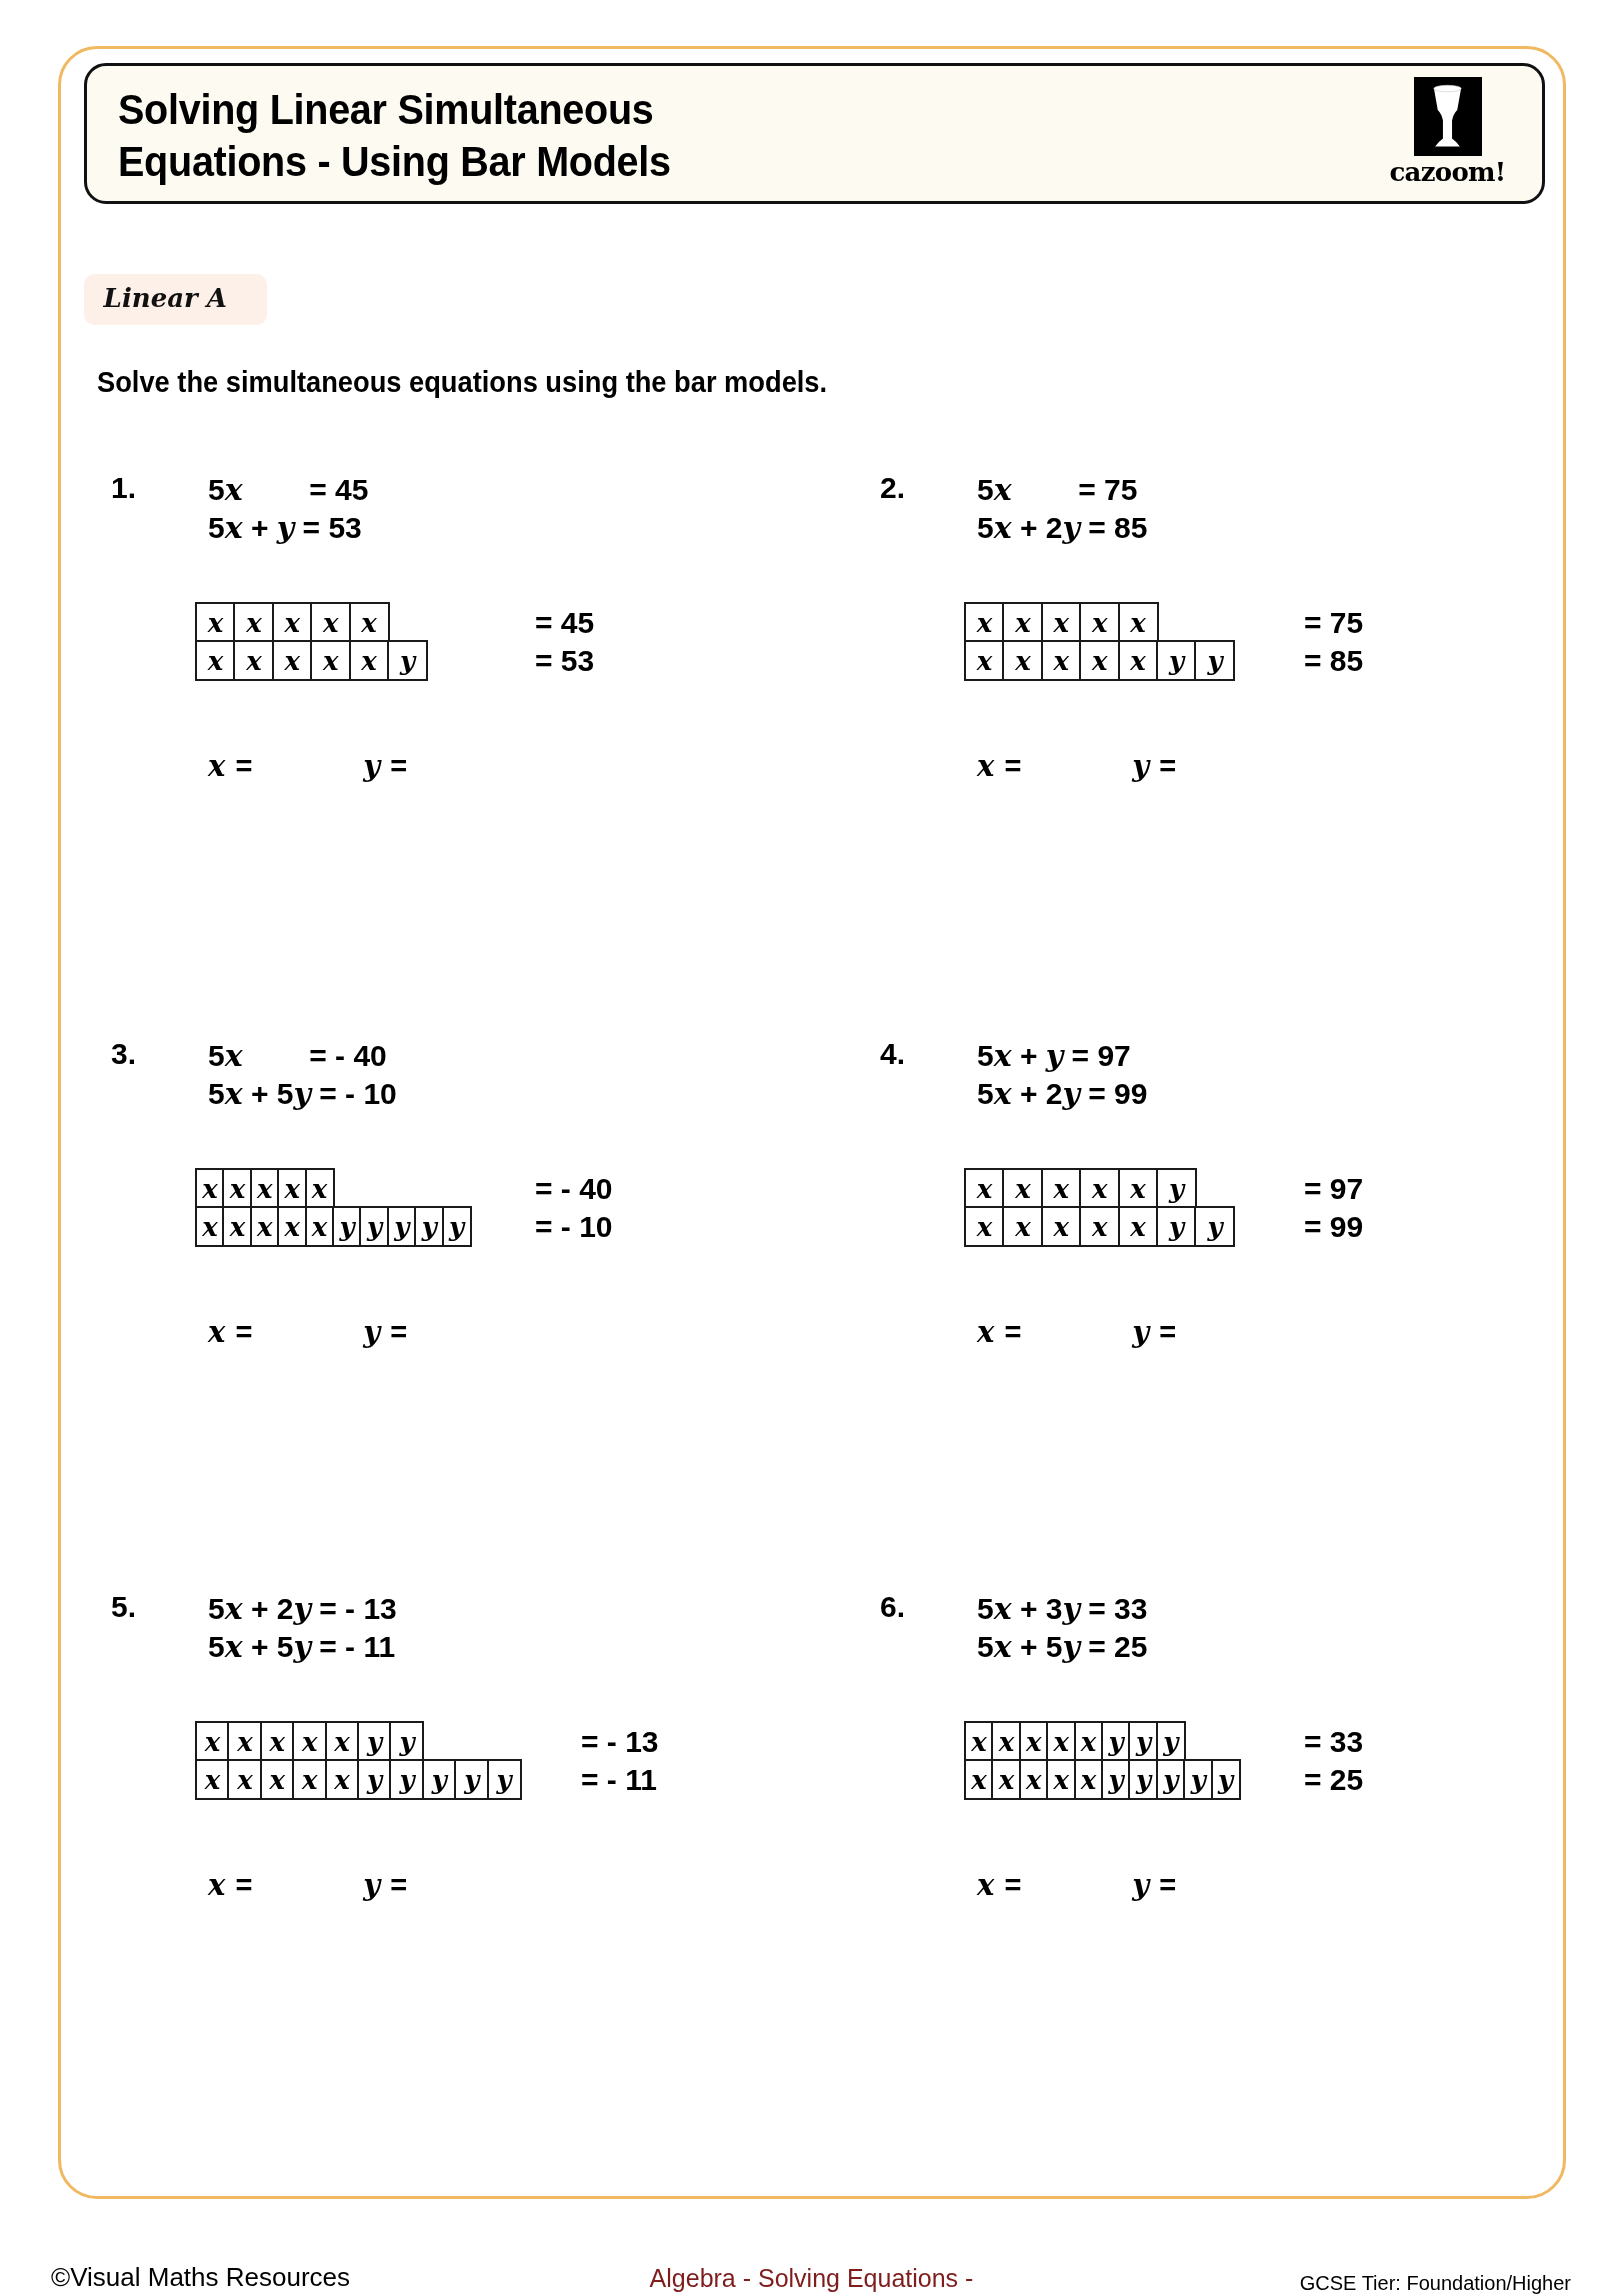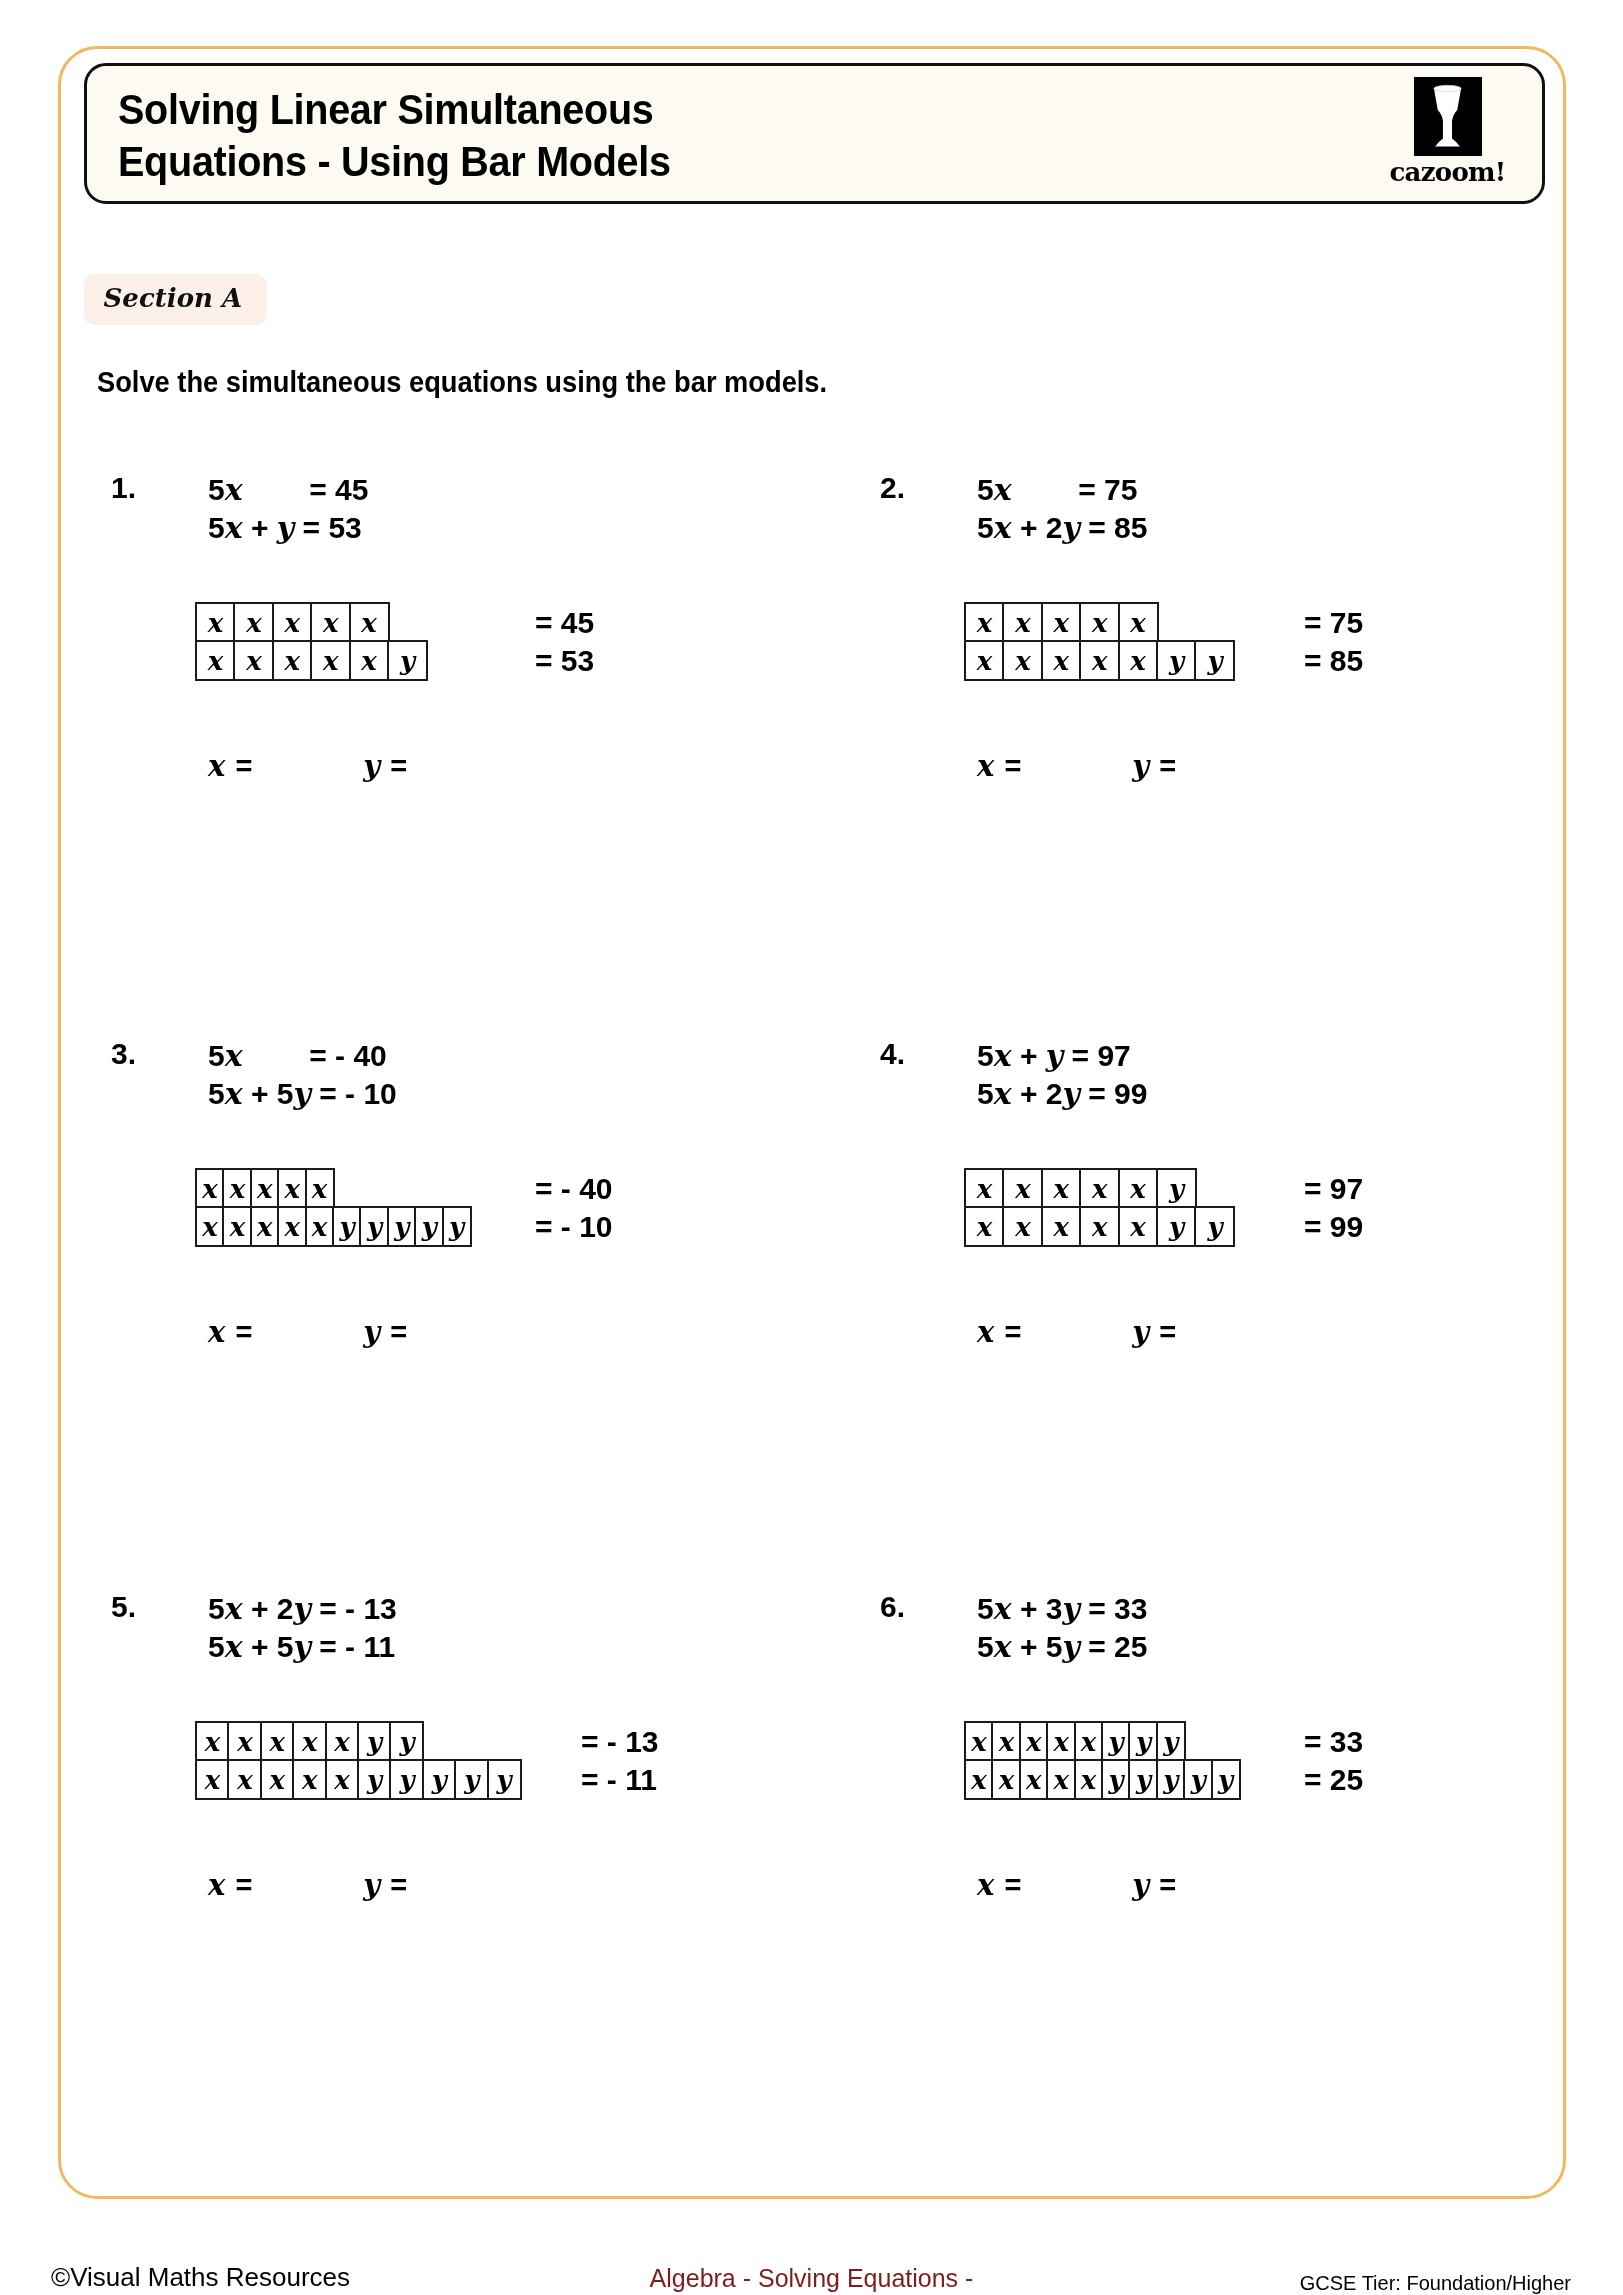--- a/index.html
+++ b/index.html
@@ -235,21 +235,21 @@
         <svg width="41" height="65" viewBox="0 0 62 100" aria-hidden="true">
           <path d="M10 6 Q31 0 52 6 L46 40 Q40 46 38 56 L38 84 Q46 90 50 96 L12 96 Q16 90 24 84 L24 56 Q22 46 16 40 Z" fill="#ffffff"></path>
           <ellipse cx="31" cy="7" rx="21" ry="5" fill="#ffffff" stroke="#cccccc" stroke-width="1"></ellipse>
         </svg>
       </div>
       <div class="logo-word">cazoom!</div>
     </div>
   </div>
 
   <div class="section-tag">
-    <span>Section A</span>
+    <span>Linear A</span>
   </div>
   <div class="instruction">Solve the simultaneous equations using the bar models.</div>
 
   <div id="questions-root">
       <div class="q" style="left: 111px; top: 471px;">
         <div class="q-num">1.</div>
         <div class="eqs"><div>5<span class="var">x</span>        = 45</div><div>5<span class="var">x</span> + <span class="var">y</span> = 53</div></div>
         <div class="bars" style="top: 131px;">
           <div class="bar-row">
             <div class="cell" style="width: 41px;">x</div>

